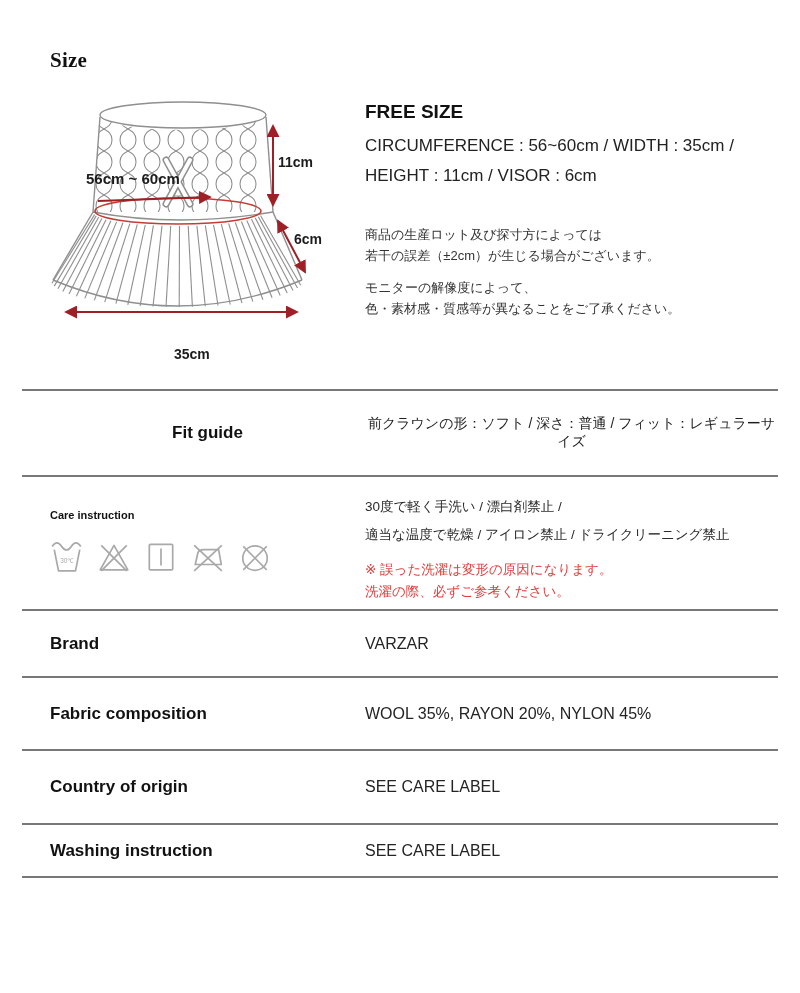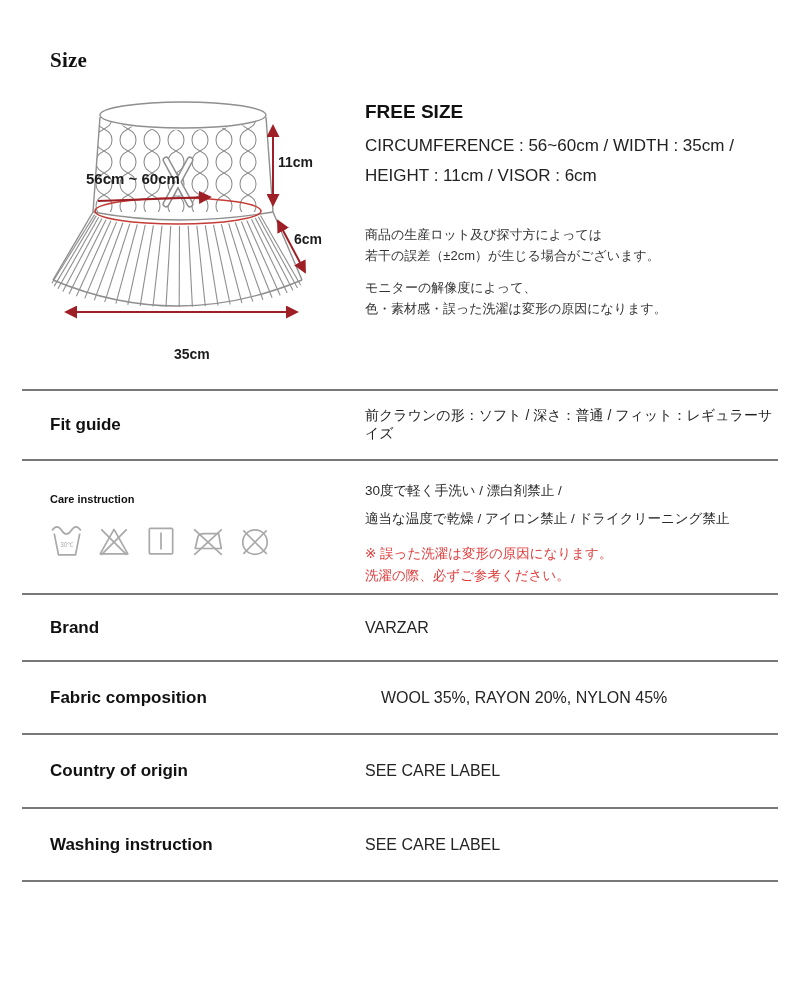--- a/index.html
+++ b/index.html
@@ -46,27 +46,27 @@
     position: absolute; left: 22px; top: 389px; width: 756px;
     border-top: 2px solid #787878;
   }
   .row { display: flex; border-bottom: 2px solid #787878; }
   .row-label {
     flex: 0 0 343px; padding-left: 28px;
     font-size: 17px; font-weight: bold; color: #111;
   }
   .row-value { flex: 1; font-size: 16px; color: #242424; }
   .row.center { align-items: center; }
-  .row-fit { height: 70px; }
+  .row-fit { height: 86px; text-align: center; }
   .row-fit .row-value { font-size: 14px; color: #1e1e1e; }
   .row-care { height: 134px; }
   .row-brand { height: 67px; }
-  .row-fabric { height: 73px; gap: 16px; }
+  .row-fabric { height: 73px; }
   .row-country { height: 74px; }
-  .row-washing { height: 73px; }
+  .row-washing { height: 53px; }
 
   .care-left { flex: 0 0 343px; padding: 18px 0 0 28px; }
   .care-heading { font-size: 11px; font-weight: bold; color: #111; padding-top: 14px; }
   .care-icons { display: flex; gap: 13px; margin-top: 16px; }
   .care-icons svg { display: block; }
   .care-right { flex: 1; padding-top: 16px; }
   .care-text { font-size: 13.5px; color: #2a2a2a; line-height: 28px; }
   .care-warning { margin-top: 10px; font-size: 13.5px; line-height: 22px; color: #e13b3b; }
 
   
@@ -179,21 +179,21 @@
     <div class="dims">
       <div>CIRCUMFERENCE : 56~60cm / WIDTH : 35cm /</div>
       <div>HEIGHT : 11cm / VISOR : 6cm</div>
     </div>
     <div class="note-block note-1">
       <div>商品の生産ロット及び探寸方によっては</div>
       <div>若干の誤差（±2cm）が生じる場合がございます。</div>
     </div>
     <div class="note-block note-2">
       <div>モニターの解像度によって、</div>
-      <div>色・素材感・誤った洗濯は変形の原因になります。</div>
+      <div>色・素材感・質感等が異なることをご了承ください。</div>
     </div>
   </div>
 </div>
 
 <div class="details-table">
 
   <div class="row row-fit center">
     <div class="row-label">Fit guide</div>
     <div class="row-value">前クラウンの形：ソフト / 深さ：普通 / フィット：レギュラーサイズ</div>
   </div>

